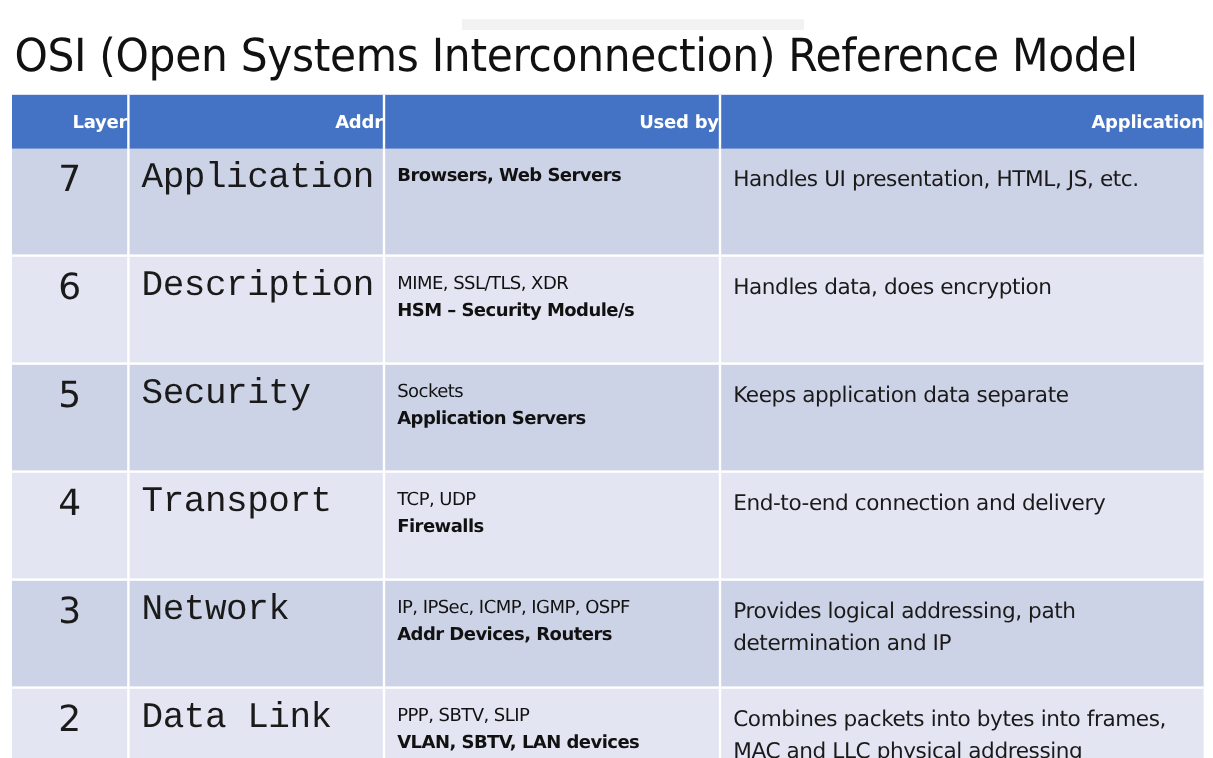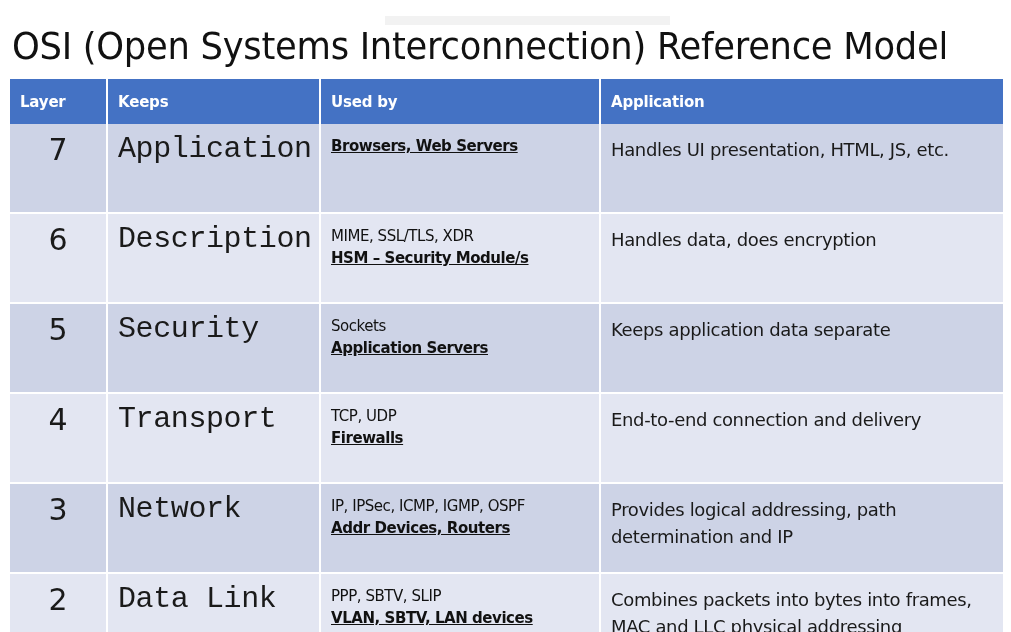--- a/index.html
+++ b/index.html
@@ -70,21 +70,21 @@
   col.c-name { width: 213px; }
   col.c-used { width: 280px; }
   col.c-desc { width: 403px; }
 
   .hdr-row th {
     background: #4472C4;
     color: #ffffff;
     font-size: 15px;
     font-weight: bold;
     height: 45px;
-    text-align: left;
+    text-align: right;
     padding: 0 0 0 10px;
     vertical-align: middle;
     border-right: 2px solid #ffffff;
     font-family: "DejaVu Sans", sans-serif;
     letter-spacing: -0.2px;
   }
   .hdr-row th:last-child { border-right: none; }
 
   .body-row td {
     border-right: 2px solid #ffffff;
@@ -115,21 +115,21 @@
   }
 
   .cell-used {
     font-size: 15px;
     color: #111111;
     padding: 12px 4px 0 10px !important;
     line-height: 1.45;
     font-family: "DejaVu Sans", sans-serif;
     letter-spacing: -0.45px;
   }
-  .cell-used .b { font-weight: bold; text-decoration: underline; }
+  .cell-used .b { font-weight: bold; }
 
   .cell-desc {
     font-size: 18px;
     color: #1a1a1a;
     padding: 12px 8px 0 10px !important;
     line-height: 1.5;
     font-family: "DejaVu Sans", sans-serif;
     letter-spacing: -0.35px;
   }
 
@@ -147,21 +147,21 @@
   <table class="table">
     <colgroup>
       <col class="c-layer">
       <col class="c-name">
       <col class="c-used">
       <col class="c-desc">
     </colgroup>
     <thead>
       <tr class="hdr-row">
         <th>Layer</th>
-        <th>Keeps</th>
+        <th>Addr</th>
         <th>Used by</th>
         <th>Application</th>
       </tr>
     </thead>
     <tbody id="table-body">
         <tr class="body-row dark">
           <td class="cell-layer">7</td>
           <td class="cell-name">Application</td>
           <td class="cell-used">
             <span class="line b">Browsers, Web Servers</span>

